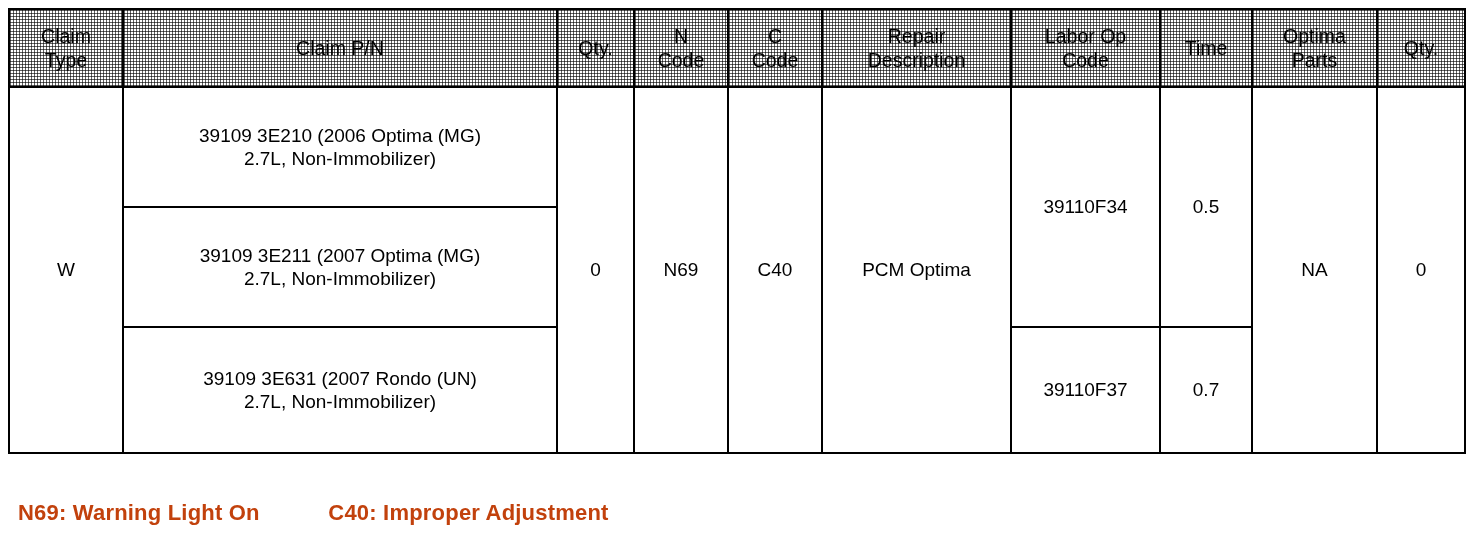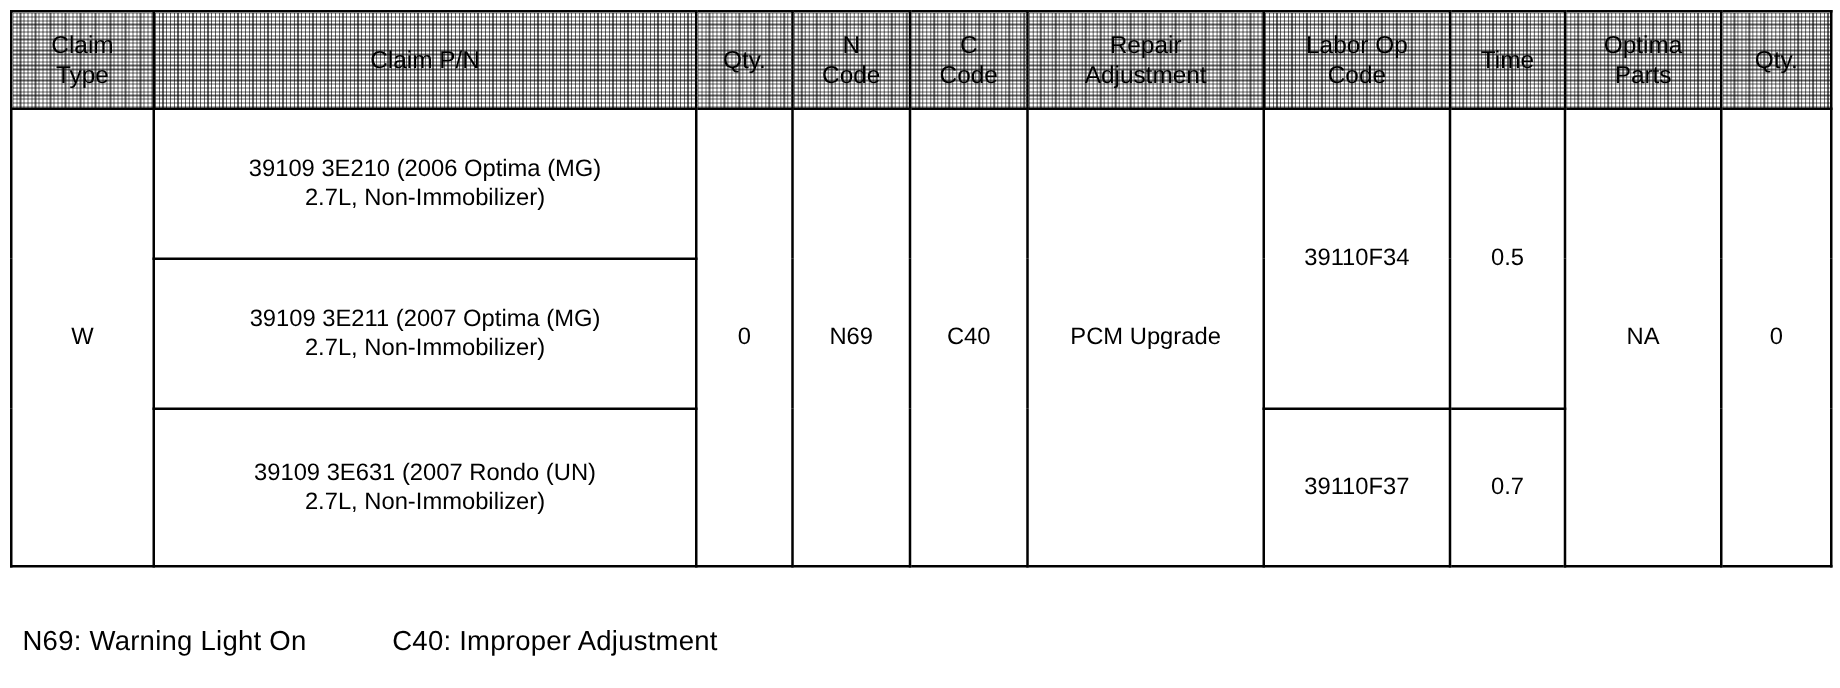--- a/index.html
+++ b/index.html
@@ -82,21 +82,22 @@
   .cell-text { display: block; }
 
   
   .footnotes {
     position: absolute;
     left: 18px;
     top: 500px;
     font-size: 22px;
     letter-spacing: 0.2px;
     white-space: nowrap;
-    color: #000000;
+    color: #c2410c;
+    font-weight: bold;
   }
   .footnotes .fn-gap {
     display: inline-block;
     width: 56px;
   }
 </style>
 </head>
 <body>
 
 <div class="table-wrap">
@@ -129,21 +130,21 @@
         <th>
           <span class="hdr-text">N</span>
           <span class="hdr-text">Code</span>
         </th>
         <th>
           <span class="hdr-text">C</span>
           <span class="hdr-text">Code</span>
         </th>
         <th>
           <span class="hdr-text">Repair</span>
-          <span class="hdr-text">Adjustment</span>
+          <span class="hdr-text">Description</span>
         </th>
         <th>
           <span class="hdr-text">Labor Op</span>
           <span class="hdr-text">Code</span>
         </th>
         <th>
           <span class="hdr-text">Time</span>
         </th>
         <th>
           <span class="hdr-text">Optima</span>
@@ -159,21 +160,21 @@
 
       <tr>
         <td class="span-cell" rowspan="3">W</td>
         <td class="pn-cell">
           <span class="cell-text">39109 3E210 (2006 Optima (MG)</span>
           <span class="cell-text">2.7L, Non-Immobilizer)</span>
         </td>
         <td class="span-cell" rowspan="3">0</td>
         <td class="span-cell" rowspan="3">N69</td>
         <td class="span-cell" rowspan="3">C40</td>
-        <td class="span-cell" rowspan="3">PCM Upgrade</td>
+        <td class="span-cell" rowspan="3">PCM Optima</td>
         <td class="labor-cell" rowspan="2">39110F34</td>
         <td class="labor-cell" rowspan="2">0.5</td>
         <td class="span-cell" rowspan="3">NA</td>
         <td class="span-cell" rowspan="3">0</td>
       </tr>
 
       <tr>
         <td class="pn-cell">
           <span class="cell-text">39109 3E211 (2007 Optima (MG)</span>
           <span class="cell-text">2.7L, Non-Immobilizer)</span>

